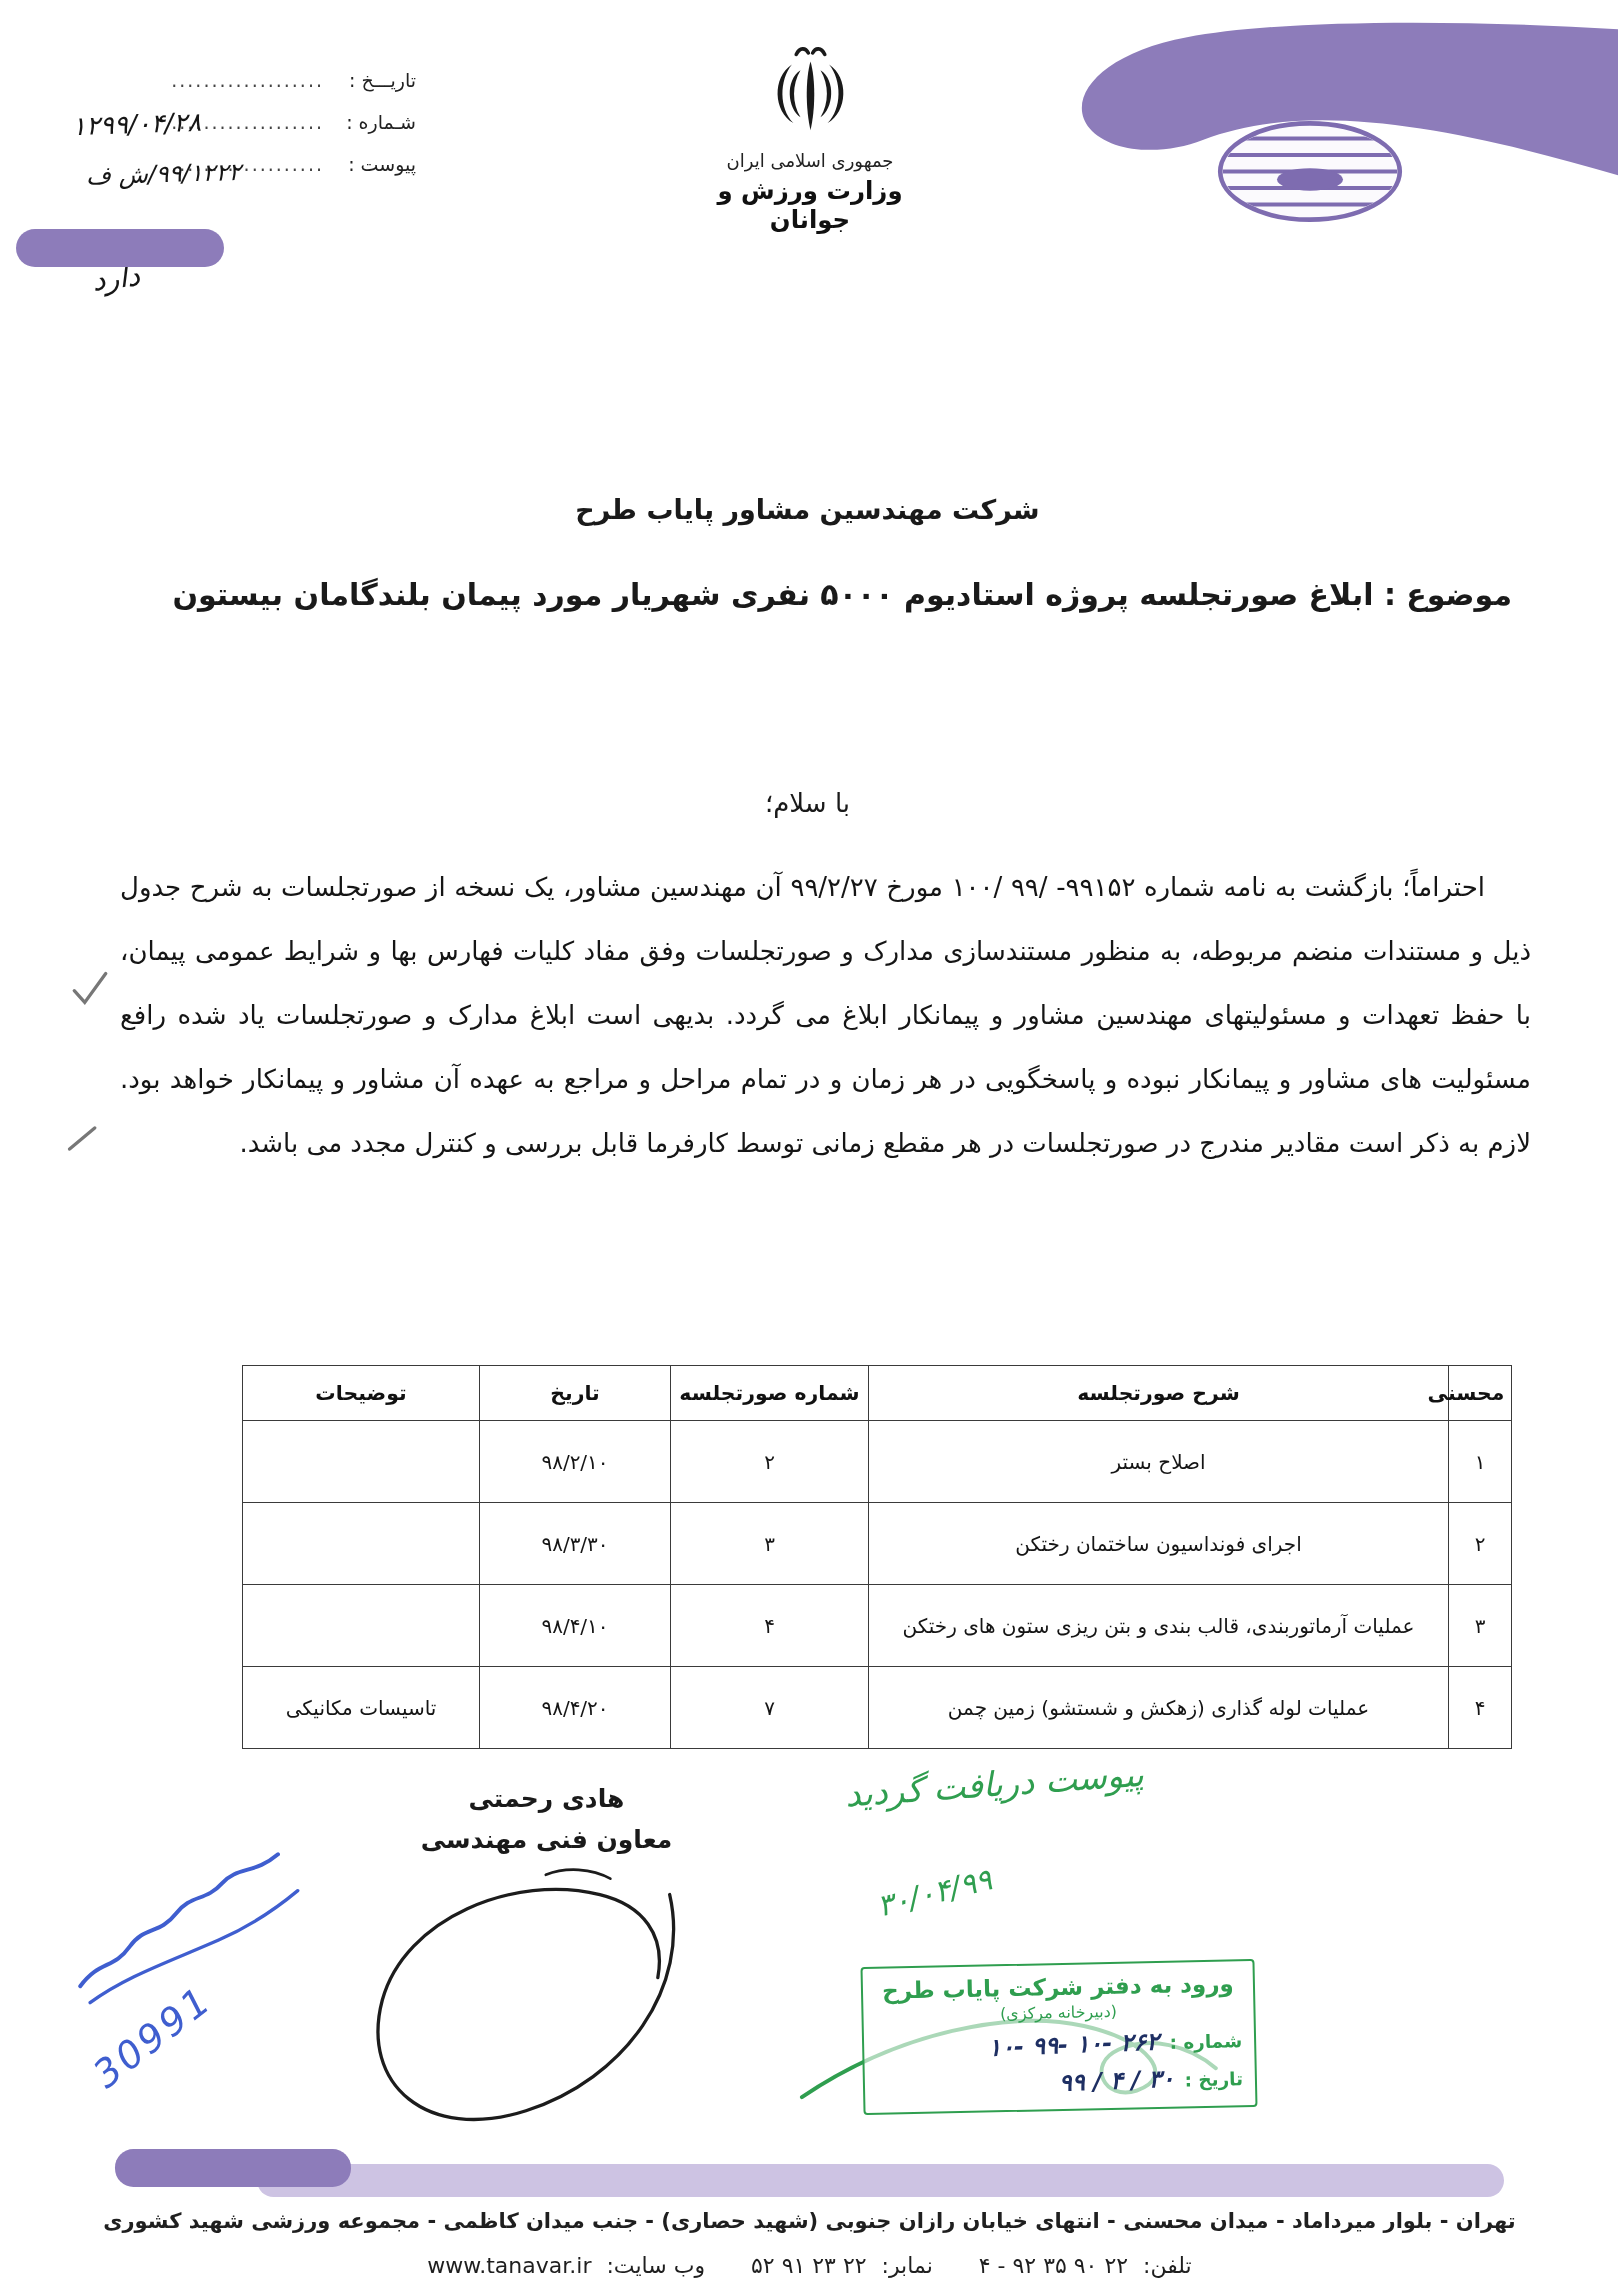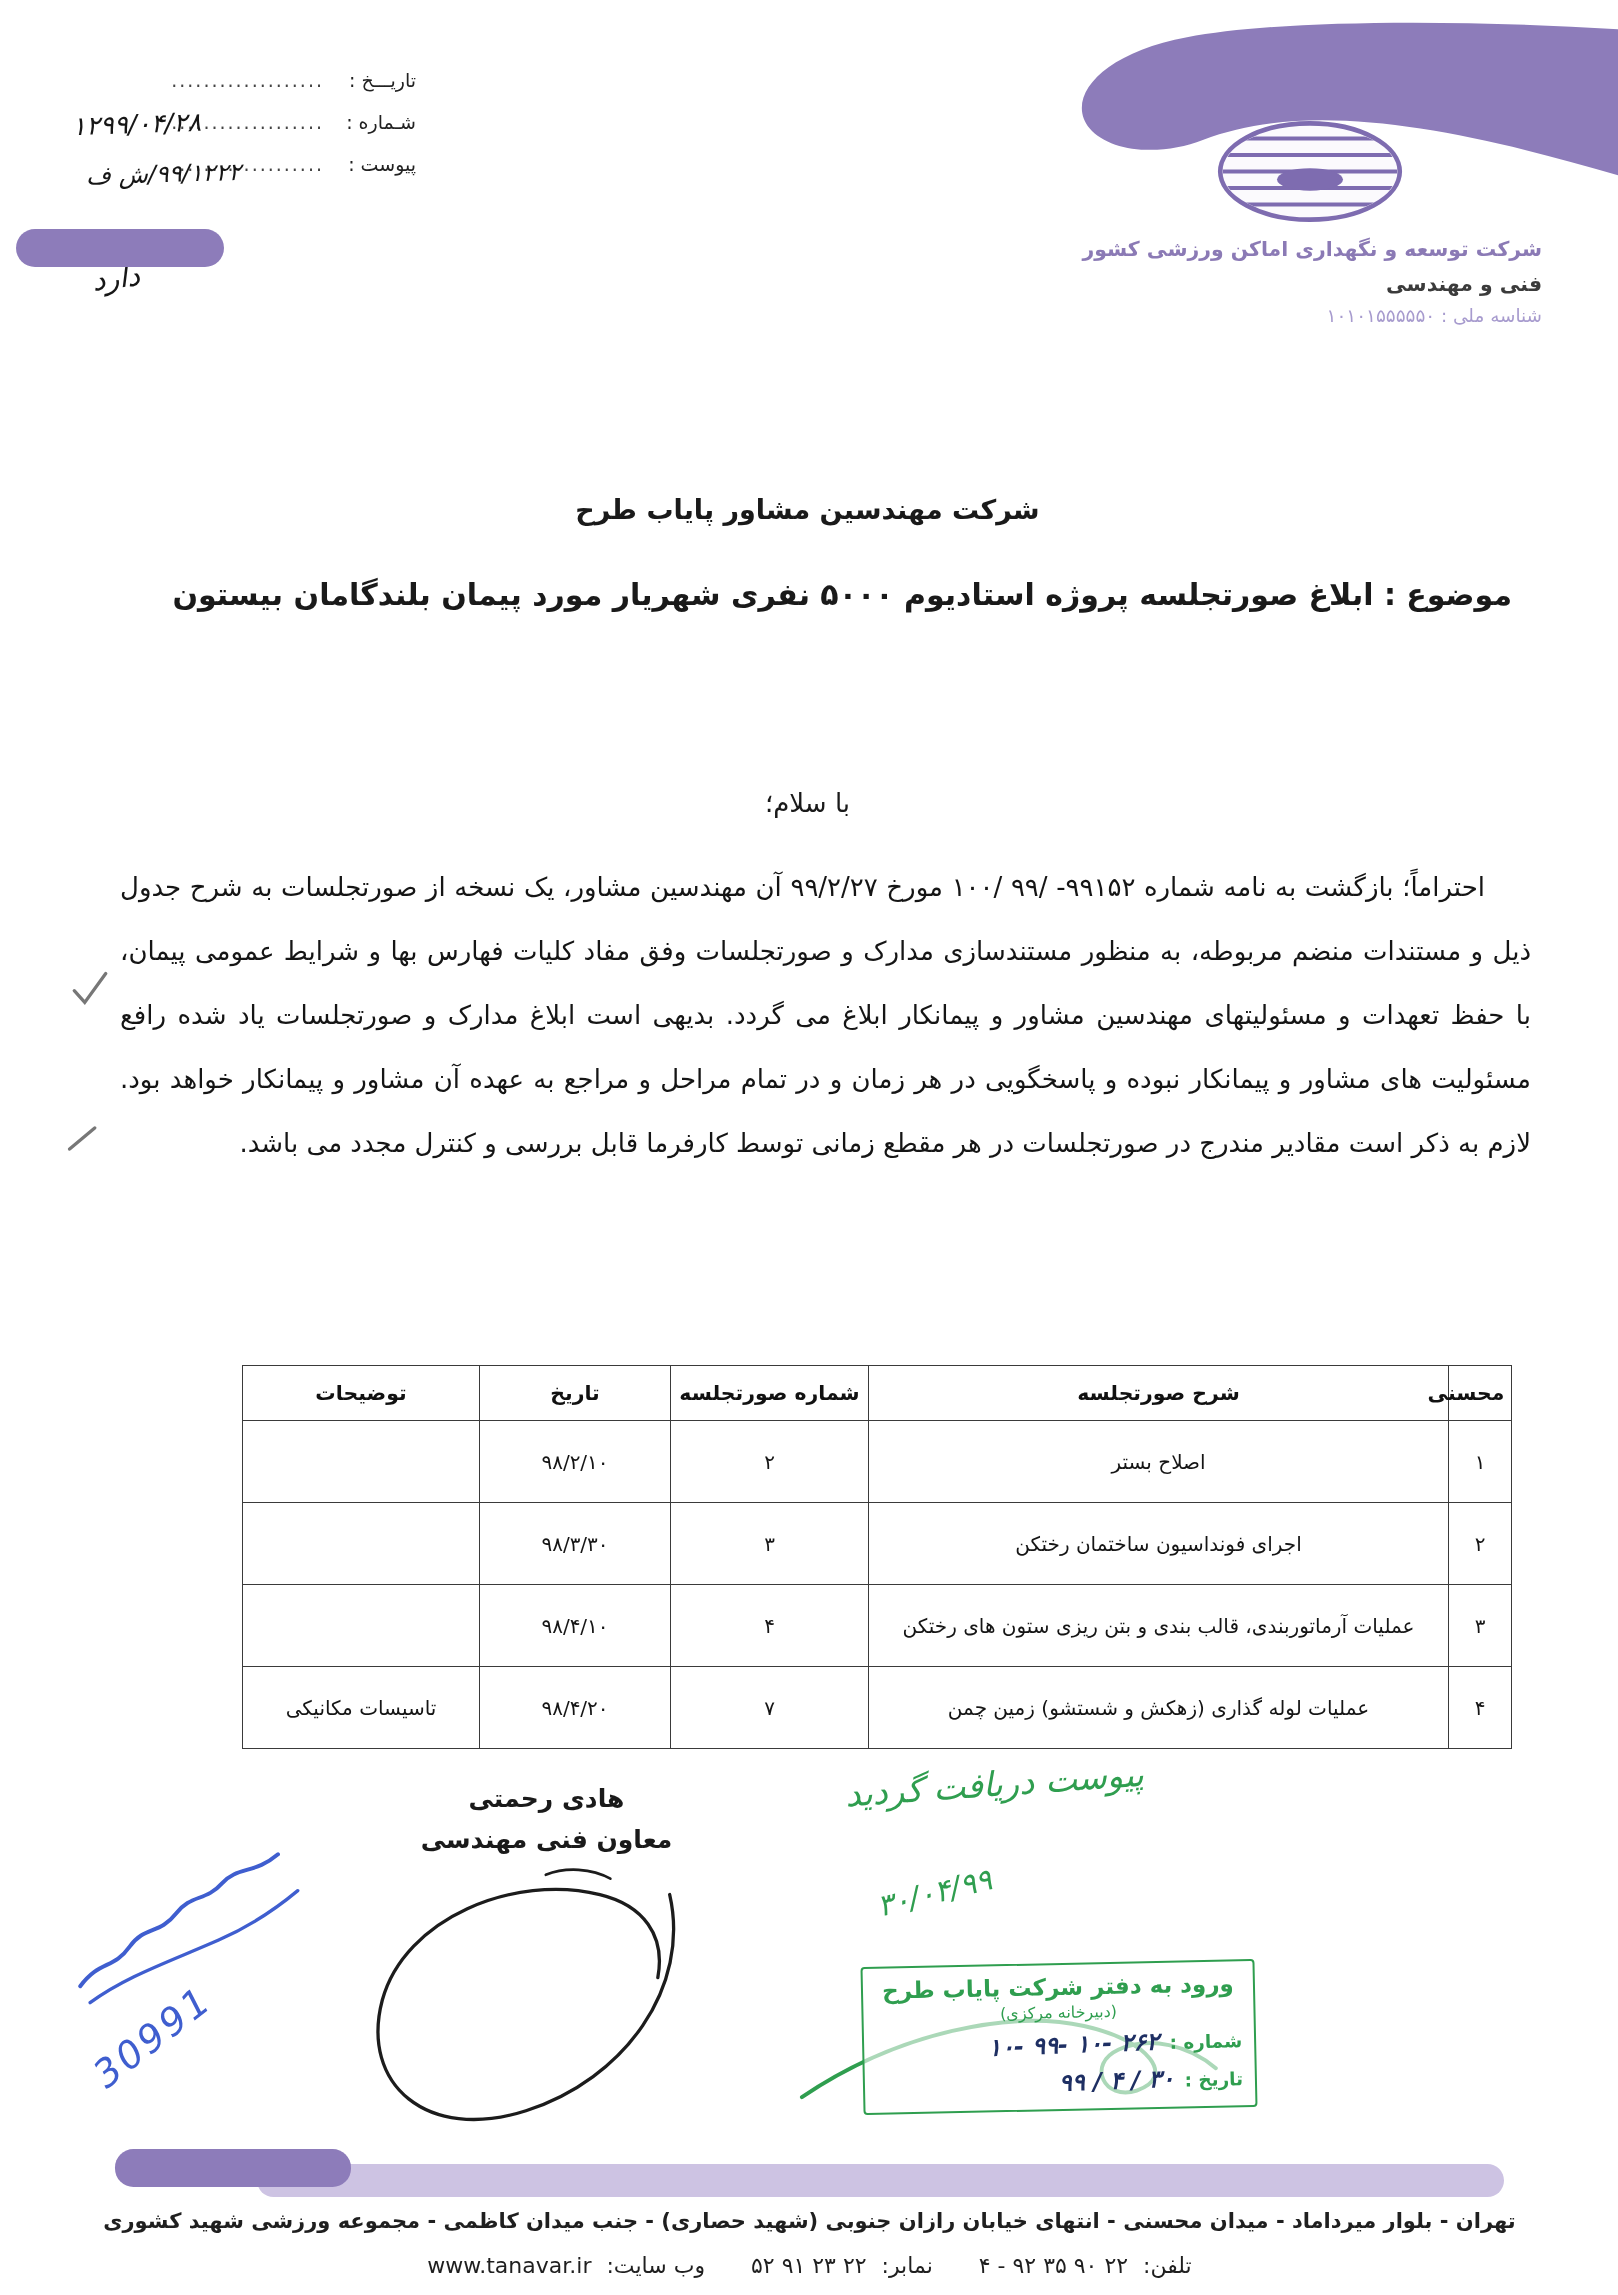--- a/index.html
+++ b/index.html
@@ -102,45 +102,55 @@
     <div class="ref-row">
       <span class="ref-label">پیوست :</span>
       <span class="ref-dots">...................</span>
     </div>
   </div>
   <div class="hw hw-number">۱۲۹۹/۰۴/۲۸</div>
   <div class="hw hw-attach">۹۹/۱۲۲۲/ش ف</div>
   <div class="hw hw-darad">دارد</div>
   <div class="bar-top-left"></div>
 
+  <div class="ministry">
+    <div class="emblem-wrap">
+      <svg viewBox="0 0 120 140" width="87" height="100">
+        <path d="M40 16 C45 6 53 6 57 14" fill="none" stroke="#1a1a1a" stroke-width="5" stroke-linecap="round"></path>
+        <path d="M63 14 C67 6 75 6 80 16" fill="none" stroke="#1a1a1a" stroke-width="5" stroke-linecap="round"></path>
+        <path d="M60 26 C67 50 67 92 60 122 C53 92 53 50 60 26 Z" fill="#1a1a1a"></path>
+        <path d="M46 38 C34 58 34 84 46 104 C28 92 24 52 46 38 Z" fill="#1a1a1a"></path>
+        <path d="M74 38 C86 58 86 84 74 104 C92 92 96 52 74 38 Z" fill="#1a1a1a"></path>
+        <path d="M34 30 C16 52 16 92 36 112 C8 96 6 48 34 30 Z" fill="#1a1a1a"></path>
+        <path d="M86 30 C104 52 104 92 84 112 C112 96 114 48 86 30 Z" fill="#1a1a1a"></path>
+      </svg>
+    </div>
+    <div class="country">جمهوری اسلامی ایران</div>
+    <div class="ministry-name">وزارت ورزش و جوانان</div>
+  </div>
 
   <svg class="swoosh" viewBox="0 0 902 265">
     <path d="M902 26 C650 10 380 12 246 38 C116 62 60 130 98 176 C130 214 210 218 270 194 C434 130 664 178 902 248 Z" fill="#8d7cba"></path>
   </svg>
   <svg class="logo" viewBox="0 0 300 168">
     <defs>
         <clipPath id="logoclip">
           <ellipse cx="150" cy="84" rx="132" ry="69"></ellipse>
         </clipPath>
       </defs>
     <ellipse cx="150" cy="84" rx="136" ry="73" fill="#fbfafd" stroke="#7e6cb0" stroke-width="7"></ellipse>
     <g clip-path="url(#logoclip)" stroke="#7e6cb0" stroke-width="6">
       <line x1="0" x2="300" y1="34" y2="34"></line>
       <line x1="0" x2="300" y1="59" y2="59"></line>
       <line x1="0" x2="300" y1="84" y2="84"></line>
       <line x1="0" x2="300" y1="109" y2="109"></line>
       <line x1="0" x2="300" y1="134" y2="134"></line>
     </g>
     <ellipse cx="150" cy="96" rx="50" ry="17" fill="#7e6cb0"></ellipse>
   </svg>
-  <div class="company">
-    <div class="company-name">شرکت توسعه و نگهداری اماکن ورزشی کشور</div>
-    <div class="company-dept">فنی و مهندسی</div>
-    <div class="company-id">شناسه ملی : ۱۰۱۰۱۵۵۵۵۵۰</div>
-  </div>
 
   <div class="recipient">شرکت مهندسین مشاور پایاب طرح</div>
   <div class="subject1">موضوع :  ابلاغ صورتجلسه پروژه استادیوم ۵۰۰۰ نفری شهریار مورد پیمان بلندگامان بیستون</div>
   <div class="salutation">با سلام؛</div>
   <div class="body-text">احتراماً؛ بازگشت به نامه شماره ۹۹۱۵۲- /۹۹ /۱۰۰ مورخ ۹۹/۲/۲۷ آن مهندسین مشاور، یک نسخه از صورتجلسات به شرح جدول ذیل و مستندات منضم مربوطه، به منظور مستندسازی مدارک و صورتجلسات وفق مفاد کلیات فهارس بها و شرایط عمومی پیمان، با حفظ تعهدات و مسئولیتهای مهندسین مشاور و پیمانکار ابلاغ می گردد. بدیهی است ابلاغ مدارک و صورتجلسات یاد شده رافع مسئولیت های مشاور و پیمانکار نبوده و پاسخگویی در هر زمان و در تمام مراحل و مراجع به عهده آن مشاور و پیمانکار خواهد بود. لازم به ذکر است مقادیر مندرج در صورتجلسات در هر مقطع زمانی توسط کارفرما قابل بررسی و کنترل مجدد می باشد.</div>
 
   <table class="minutes-table">
     <colgroup>
       <col style="width:63px">
         <col style="width:580px">

